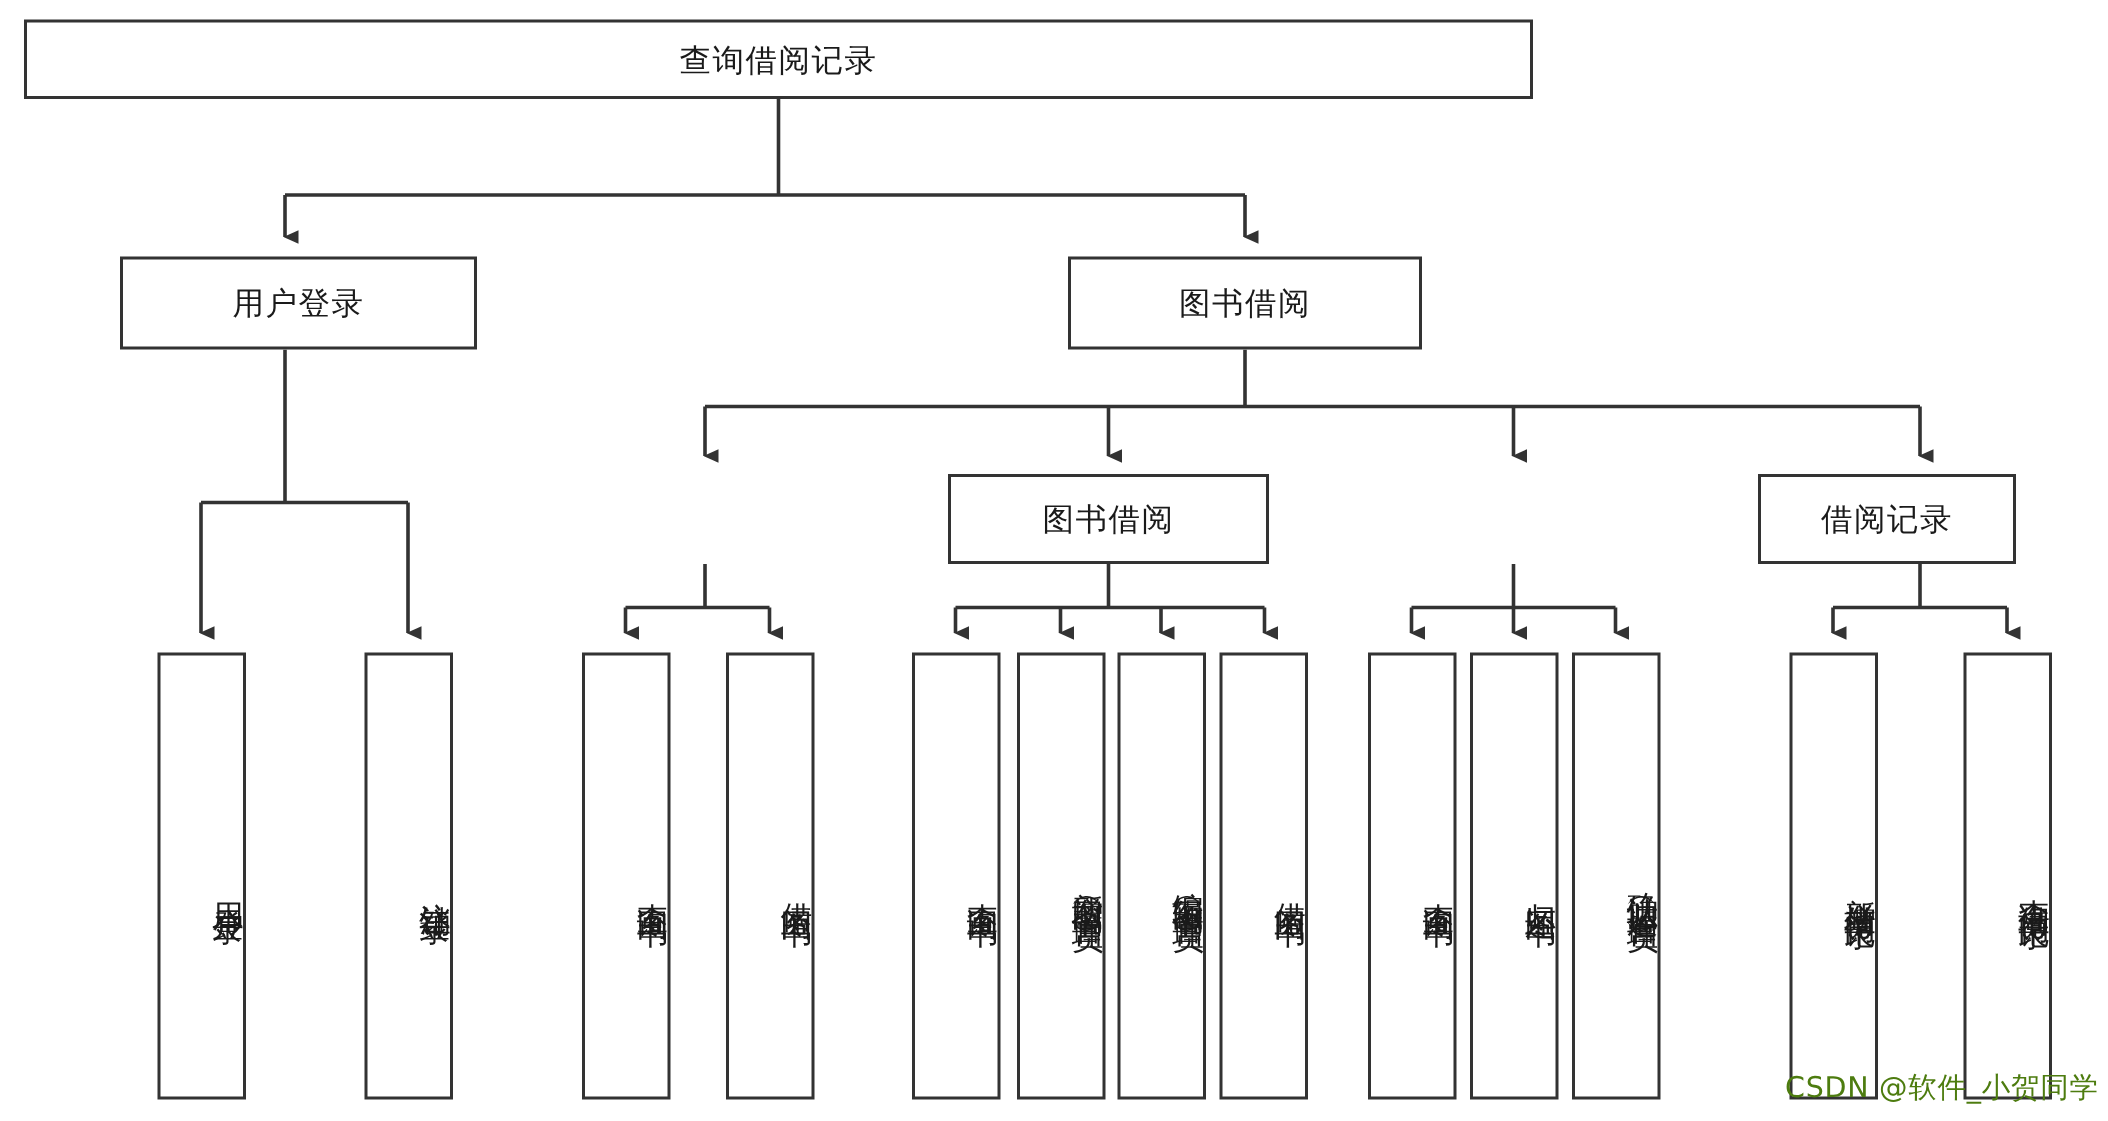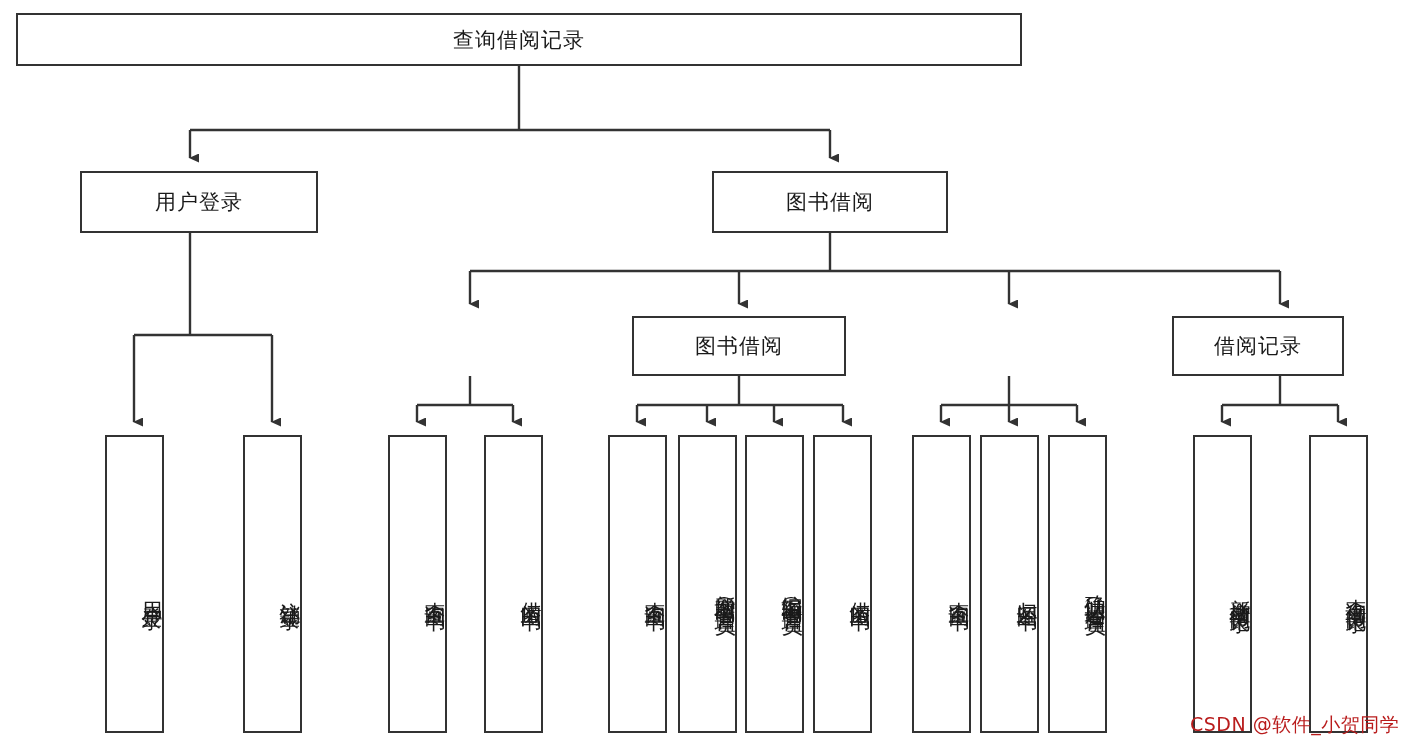--- a/index.html
+++ b/index.html
@@ -49,21 +49,21 @@
   #edges {
     position: absolute;
     left: 0;
     top: 0;
     width: 1405px;
     height: 747px;
     pointer-events: none;
   }
   .watermark {
     position: absolute;
-    color: #b91c1c;
+    color: #4d7c0f;
     font-size: 19px;
     white-space: nowrap;
     left: 1190px;
     top: 712px;
     letter-spacing: 0.5px;
   }
 </style>
 </head>
 <body>
 

